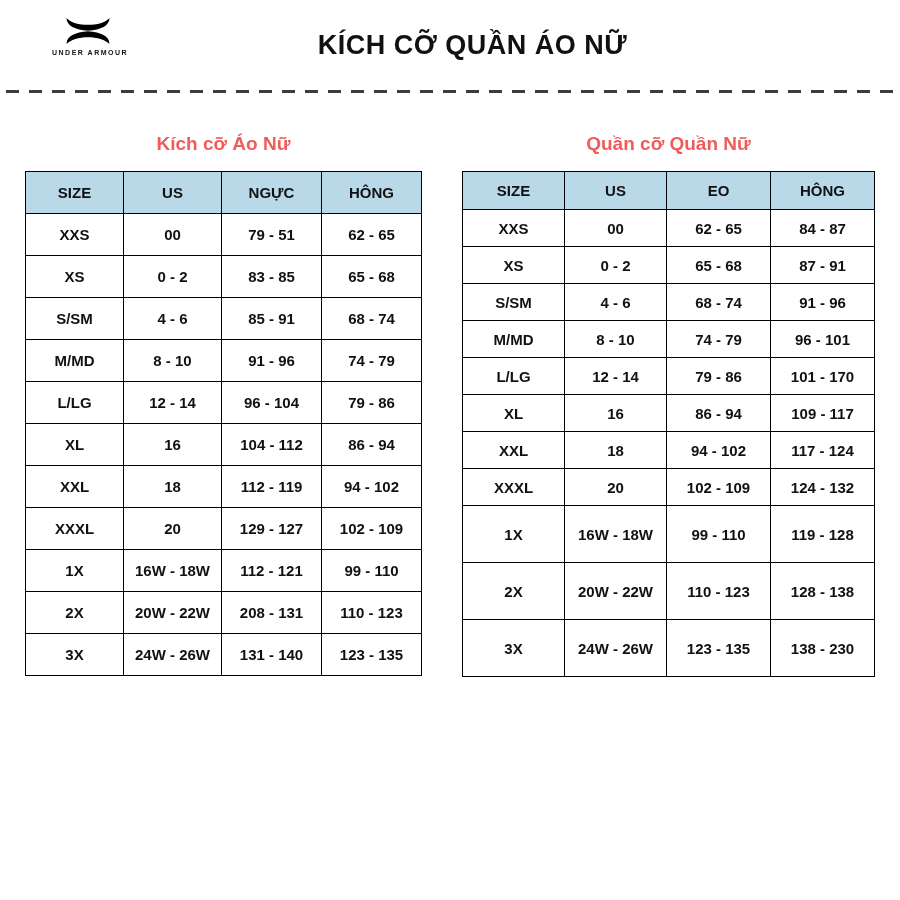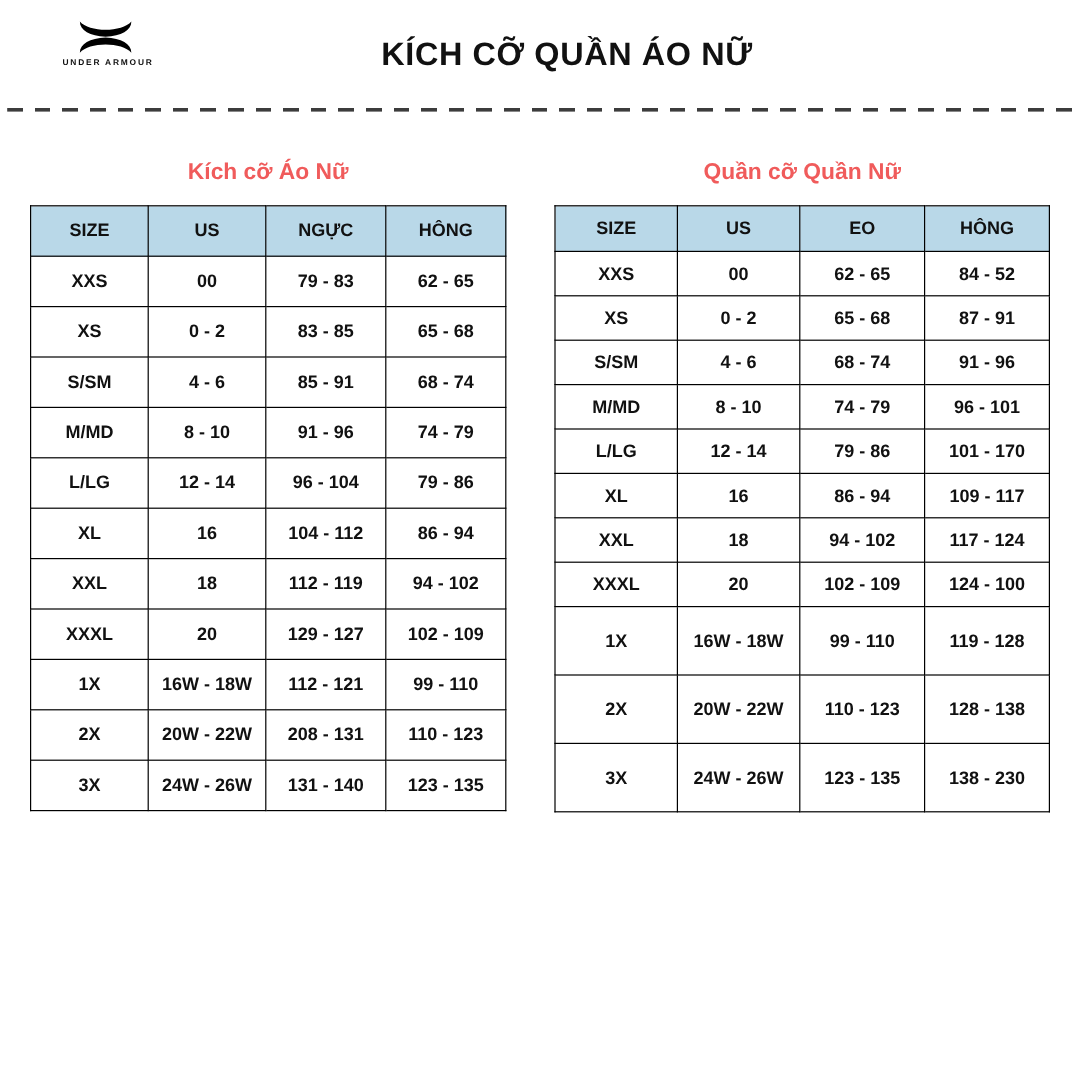--- a/index.html
+++ b/index.html
@@ -93,21 +93,21 @@
             <th>SIZE</th>
             <th>US</th>
             <th>NGỰC</th>
             <th>HÔNG</th>
           </tr>
         </thead>
       <tbody>
           <tr>
             <td>XXS</td>
             <td>00</td>
-            <td>79 - 83</td>
+            <td>79 - 51</td>
             <td>62 - 65</td>
           </tr>
           <tr>
             <td>XS</td>
             <td>0 - 2</td>
             <td>83 - 85</td>
             <td>65 - 68</td>
           </tr>
           <tr>
             <td>S/SM</td>
@@ -182,21 +182,21 @@
             <th>US</th>
             <th>EO</th>
             <th>HÔNG</th>
           </tr>
         </thead>
       <tbody>
           <tr>
             <td>XXS</td>
             <td>00</td>
             <td>62 - 65</td>
-            <td>84 - 52</td>
+            <td>84 - 87</td>
           </tr>
           <tr>
             <td>XS</td>
             <td>0 - 2</td>
             <td>65 - 68</td>
             <td>87 - 91</td>
           </tr>
           <tr>
             <td>S/SM</td>
             <td>4 - 6</td>
@@ -224,21 +224,21 @@
           <tr>
             <td>XXL</td>
             <td>18</td>
             <td>94 - 102</td>
             <td>117 - 124</td>
           </tr>
           <tr>
             <td>XXXL</td>
             <td>20</td>
             <td>102 - 109</td>
-            <td>124 - 100</td>
+            <td>124 - 132</td>
           </tr>
           <tr>
             <td>1X</td>
             <td>16W - 18W</td>
             <td>99 - 110</td>
             <td>119 - 128</td>
           </tr>
           <tr>
             <td>2X</td>
             <td>20W - 22W</td>

